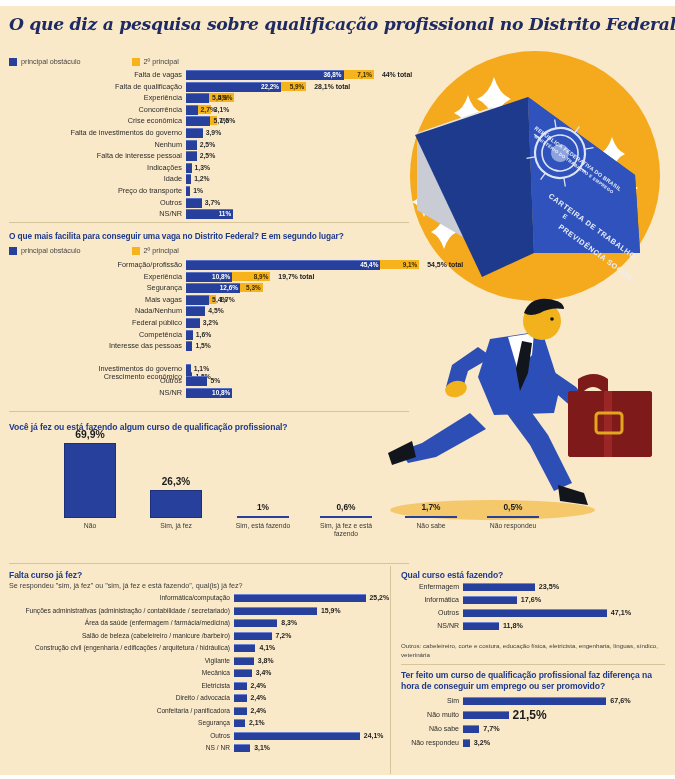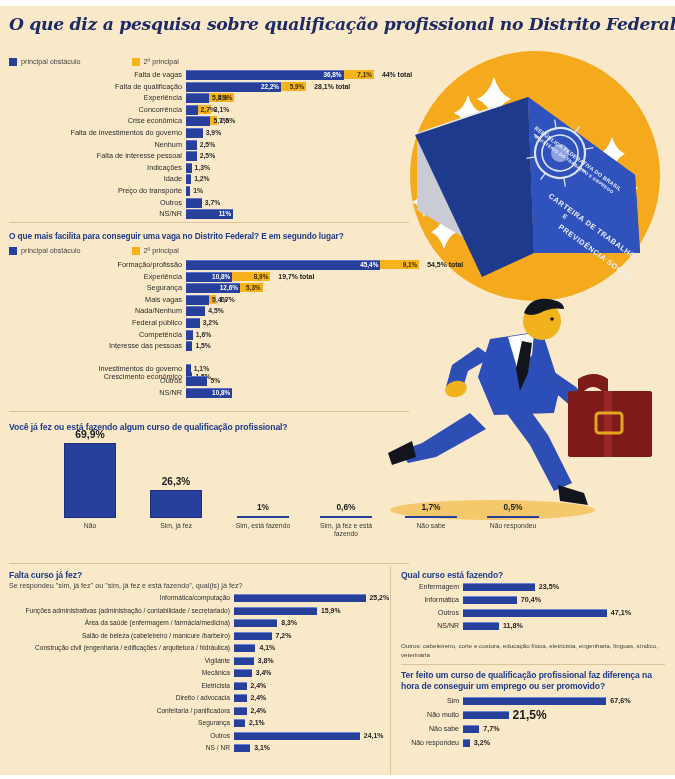--- a/index.html
+++ b/index.html
@@ -484,21 +484,21 @@
   <div class="qtext" style="position:absolute;left:401px;top:570px;">Qual curso está fazendo?</div>
   <div id="chart5" style="position: absolute; left: 395px; top: 583px; width: 278px; height: 52px;">
       <div class="sbrow" style="left: 0px; top: 0px; width: 278px;">
         <div class="sblabel" style="left: 2px; width: 62px; right: auto; font-size: 7px;">Enfermagem</div>
         <div class="sbbar" style="left: 68px; width: 71.675px;"></div>
         <div class="sbval" style="left: 143.675px; font-size: 7.2px;">23,5%</div>
       </div>
       <div class="sbrow" style="left: 0px; top: 13px; width: 278px;">
         <div class="sblabel" style="left: 2px; width: 62px; right: auto; font-size: 7px;">Informática</div>
         <div class="sbbar" style="left: 68px; width: 53.68px;"></div>
-        <div class="sbval" style="left: 125.68px; font-size: 7.2px;">70,4%</div>
+        <div class="sbval" style="left: 125.68px; font-size: 7.2px;">17,6%</div>
       </div>
       <div class="sbrow" style="left: 0px; top: 26px; width: 278px;">
         <div class="sblabel" style="left: 2px; width: 62px; right: auto; font-size: 7px;">Outros</div>
         <div class="sbbar" style="left: 68px; width: 143.655px;"></div>
         <div class="sbval" style="left: 215.655px; font-size: 7.2px;">47,1%</div>
       </div>
       <div class="sbrow" style="left: 0px; top: 39px; width: 278px;">
         <div class="sblabel" style="left: 2px; width: 62px; right: auto; font-size: 7px;">NS/NR</div>
         <div class="sbbar" style="left: 68px; width: 35.99px;"></div>
         <div class="sbval" style="left: 107.99px; font-size: 7.2px;">11,8%</div>

